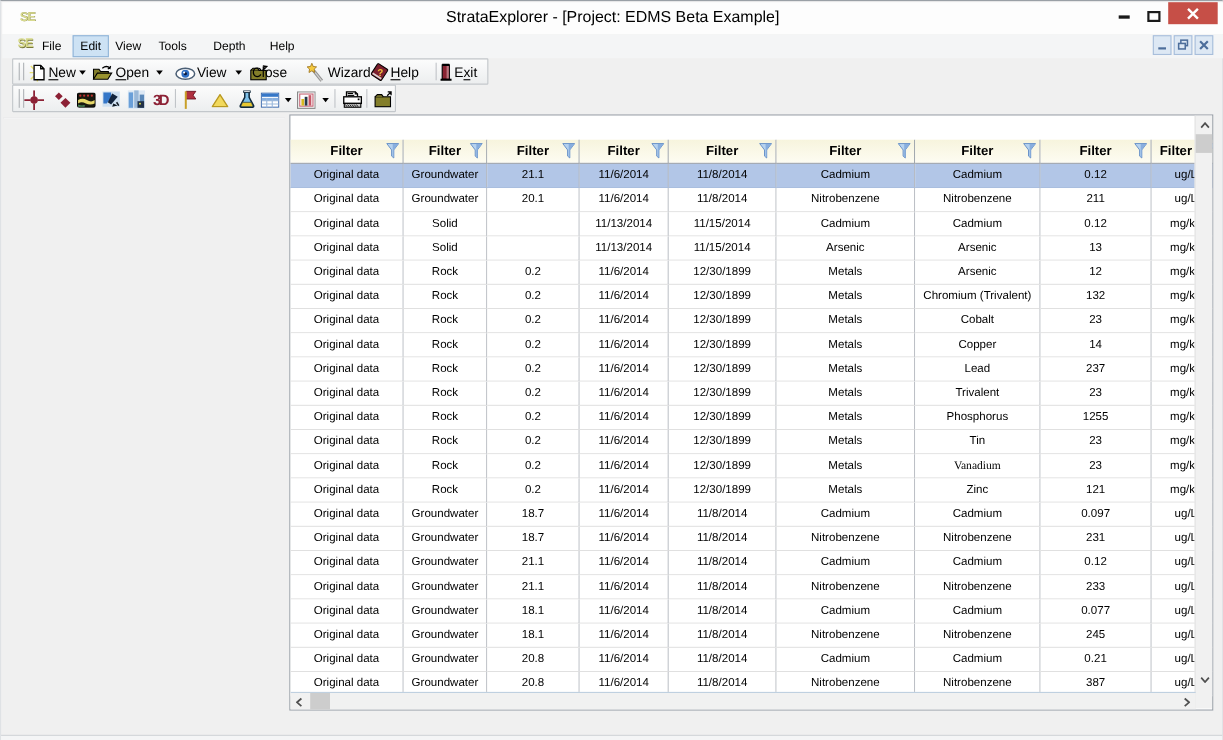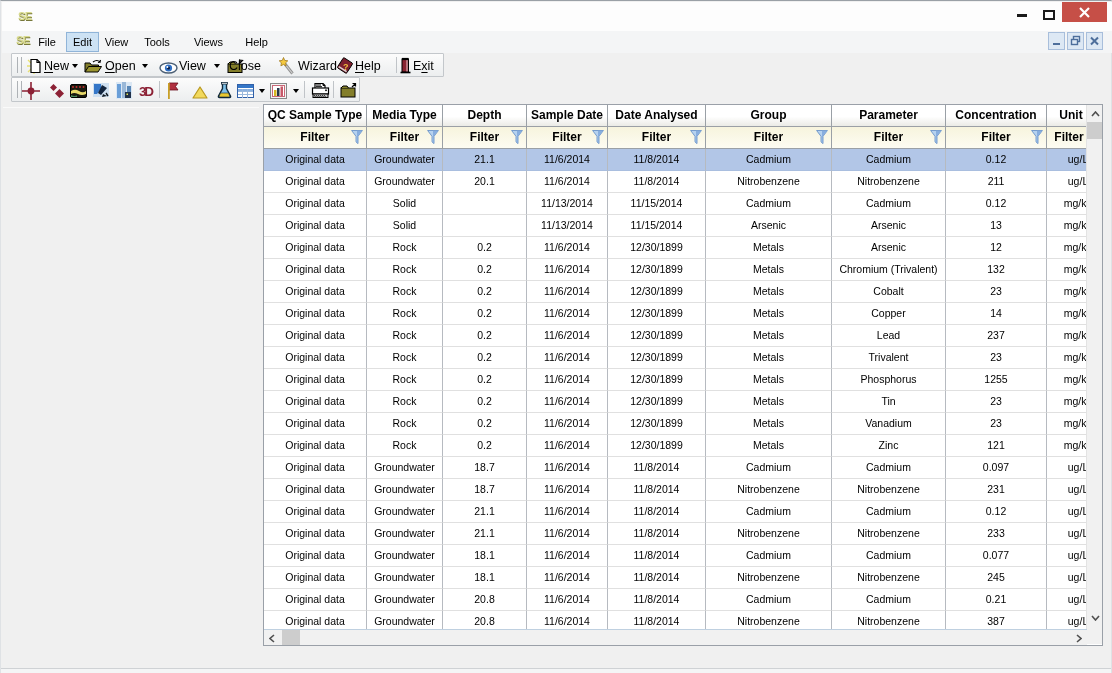--- a/index.html
+++ b/index.html
@@ -53,35 +53,36 @@
 #hsb .thumb{position:absolute;left:18px;top:0;width:18px;height:16px;background:#cdcdcd;}
 .sbarrow{position:absolute;}
 
 #status{position:absolute;left:262px;top:647px;width:840px;height:19px;}
 .ssec{position:absolute;top:0;height:19px;border:1px solid #c8c8c8;border-radius:1px;background:#f0f0f0;font-size:12px;line-height:17px;color:#000;padding-left:4px;}
 #grip{position:absolute;right:2px;bottom:3px;}
 </style></head><body>
 <div id="win">
 <div id="title">
       <span class="seicon">SE</span>
+      <div class="txt">StrataExplorer - [Project: EDMS Beta Example]</div>
       <div class="capbtn" id="btnmin"></div>
       <div class="capbtn" id="btnmax"></div>
       <div id="btnclose">
         <svg width="13" height="13" viewBox="0 0 13 13">
           <path d="M2 2 L11 11 M11 2 L2 11" stroke="#fff" stroke-width="2.2"></path>
         </svg>
       </div>
     </div>
 <div id="menu">
       <span class="seicon">SE</span>
       <div class="mitem" style="left:30px;width:30px;">File</div>
       <div class="mitem mhl" style="left:64px;width:33px;">Edit</div>
       <div class="mitem" style="left:98px;width:33px;">View</div>
       <div class="mitem" style="left:137px;width:36px;">Tools</div>
-      <div class="mitem" style="left:182px;width:49px;">Views</div>
+      <div class="mitem" style="left:182px;width:49px;">Depth</div>
       <div class="mitem" style="left:238px;width:33px;">Help</div>
       <div class="mdib" style="left:1046px;">
         <svg width="11" height="12" viewBox="0 0 11 12">
           <rect x="2" y="8" width="7" height="2" fill="#4d6e9b"></rect>
         </svg>
       </div>
       <div class="mdib" style="left:1065px;">
         <svg width="11" height="12" viewBox="0 0 11 12">
           <rect x="3.5" y="1.5" width="6" height="5" fill="none" stroke="#4d6e9b" stroke-width="1.4"></rect>
           <rect x="1.5" y="4.5" width="6" height="5" fill="#dde8f4" stroke="#4d6e9b" stroke-width="1.4"></rect>
@@ -229,31 +230,20 @@
           <path d="M3 13 l1.5 2 M5 13 l1.5 2 M7 13 l1.5 2 M9 13 l1.5 2 M11 13 l1.5 2 M13 13 l1.5 2" stroke="#000" stroke-width="0.8"></path>
         </svg></div>
       <div class="tbsep" style="left:321px;"></div>
       <div class="ticon" style="left:328px;top:4px;"><svg width="18" height="17" viewBox="0 0 18 17">
           <rect x="1" y="6" width="14" height="9" fill="#837e2a" stroke="#000" stroke-width="1"></rect>
           <path d="M1 6 l2 -2 h4 l1.5 2" fill="#837e2a" stroke="#000" stroke-width="1"></path>
           <path d="M12 5 l3.5 -3.5 M15.5 4.5 v-3 h-3" fill="none" stroke="#000" stroke-width="1.2"></path>
         </svg></div>
     </div>
 <div id="tpanel">
-      <div class="trow hrow" style="top:0;">
-        <div class="cell" style="width:103px;">QC Sample Type</div>
-        <div class="cell" style="width:76px;">Media Type</div>
-        <div class="cell" style="width:84px;">Depth</div>
-        <div class="cell" style="width:81px;">Sample Date</div>
-        <div class="cell" style="width:98px;">Date Analysed</div>
-        <div class="cell" style="width:126px;">Group</div>
-        <div class="cell" style="width:114px;">Parameter</div>
-        <div class="cell" style="width:101px;">Concentration</div>
-        <div class="cell" style="width:63px;padding-right:14px;">Unit</div>
-      </div>
       <div class="trow frow" style="top:22px;">
         <div class="cell" style="width:103px;">Filter<svg class="funnel" width="12" height="15" viewBox="0 0 12 15">
             <path d="M0.6 0.5 h10.8 L7 6.3 V13.6 L5 11.9 V6.3 z" fill="#b6d2ef" stroke="#6a93c8" stroke-width="0.9"></path>
             <path d="M6 0.8 h5.2 L7 6 V13 L6 12.1 z" fill="#88aede"></path>
           </svg></div>
         <div class="cell" style="width:76px;">Filter<svg class="funnel" width="12" height="15" viewBox="0 0 12 15">
             <path d="M0.6 0.5 h10.8 L7 6.3 V13.6 L5 11.9 V6.3 z" fill="#b6d2ef" stroke="#6a93c8" stroke-width="0.9"></path>
             <path d="M6 0.8 h5.2 L7 6 V13 L6 12.1 z" fill="#88aede"></path>
           </svg></div>
         <div class="cell" style="width:84px;">Filter<svg class="funnel" width="12" height="15" viewBox="0 0 12 15">
@@ -417,21 +407,21 @@
         <div class="cell" style="width:101px;">23</div>
         <div class="cell" style="width:63px;">mg/kg</div>
       </div>
       <div class="trow drow" style="top:308px;">
         <div class="cell" style="width:103px;">Original data</div>
         <div class="cell" style="width:76px;">Rock</div>
         <div class="cell" style="width:84px;">0.2</div>
         <div class="cell" style="width:81px;">11/6/2014</div>
         <div class="cell" style="width:98px;">12/30/1899</div>
         <div class="cell" style="width:126px;">Metals</div>
-        <div class="cell" style="width:114px;">Vanadium</div>
+        <div class="cell" style="width:114px;font-family:Liberation Serif, serif;">Vanadium</div>
         <div class="cell" style="width:101px;">23</div>
         <div class="cell" style="width:63px;">mg/kg</div>
       </div>
       <div class="trow drow" style="top:330px;">
         <div class="cell" style="width:103px;">Original data</div>
         <div class="cell" style="width:76px;">Rock</div>
         <div class="cell" style="width:84px;">0.2</div>
         <div class="cell" style="width:81px;">11/6/2014</div>
         <div class="cell" style="width:98px;">12/30/1899</div>
         <div class="cell" style="width:126px;">Metals</div>

